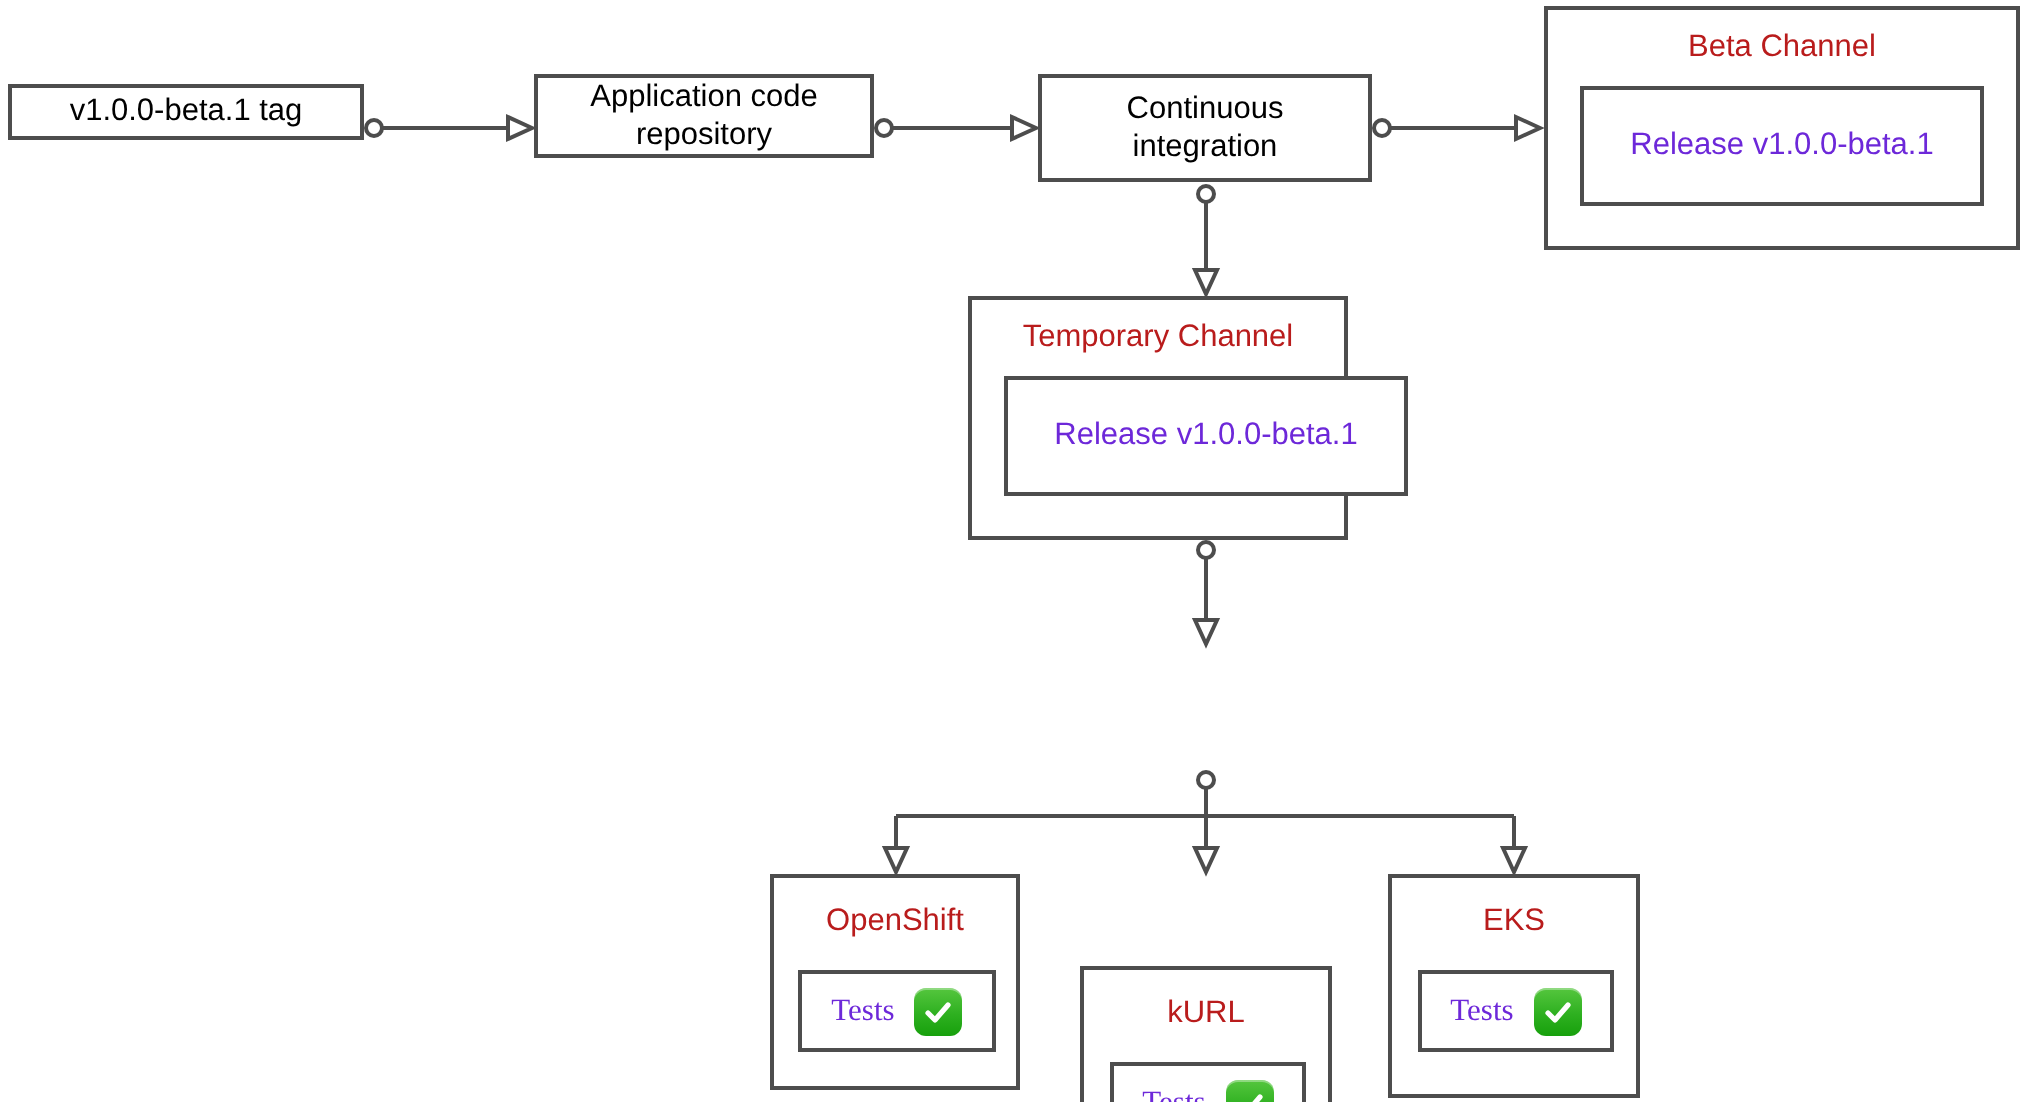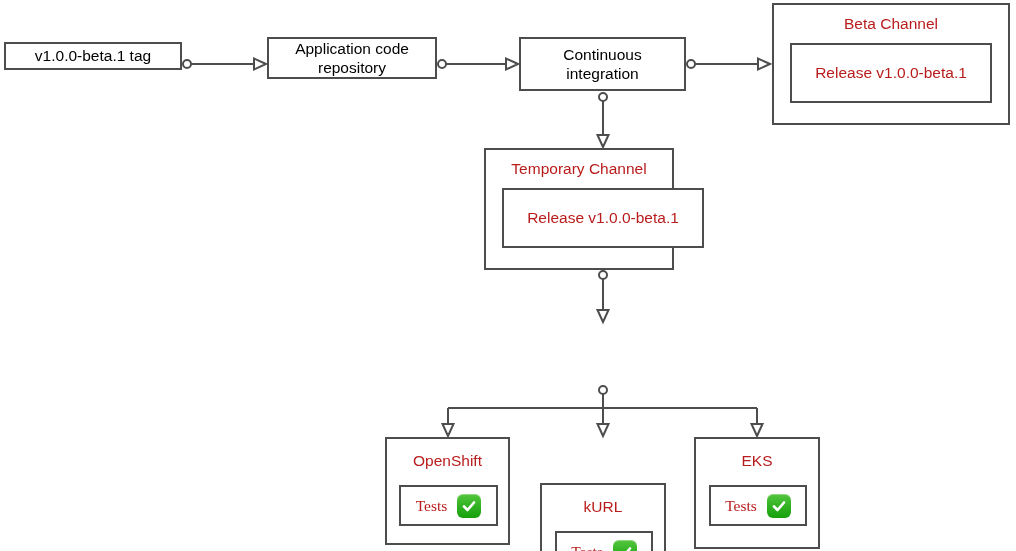--- a/index.html
+++ b/index.html
@@ -47,21 +47,21 @@
   }
   .inner-node {
     position: absolute;
     background: #ffffff;
     border: 2px solid #4d4d4d;
     display: flex;
     align-items: center;
     justify-content: center;
     text-align: center;
     font-size: 15.5px;
-    color: #b91c1c;
+    color: #6d28d9;
   }
   .cluster-node {
     font-family: "Liberation Mono", "DejaVu Sans Mono", monospace;
     font-weight: bold;
     font-size: 16px;
     letter-spacing: 2px;
   }
   .tests-inner {
     gap: 10px;
     font-family: Liberation Serif, serif;

